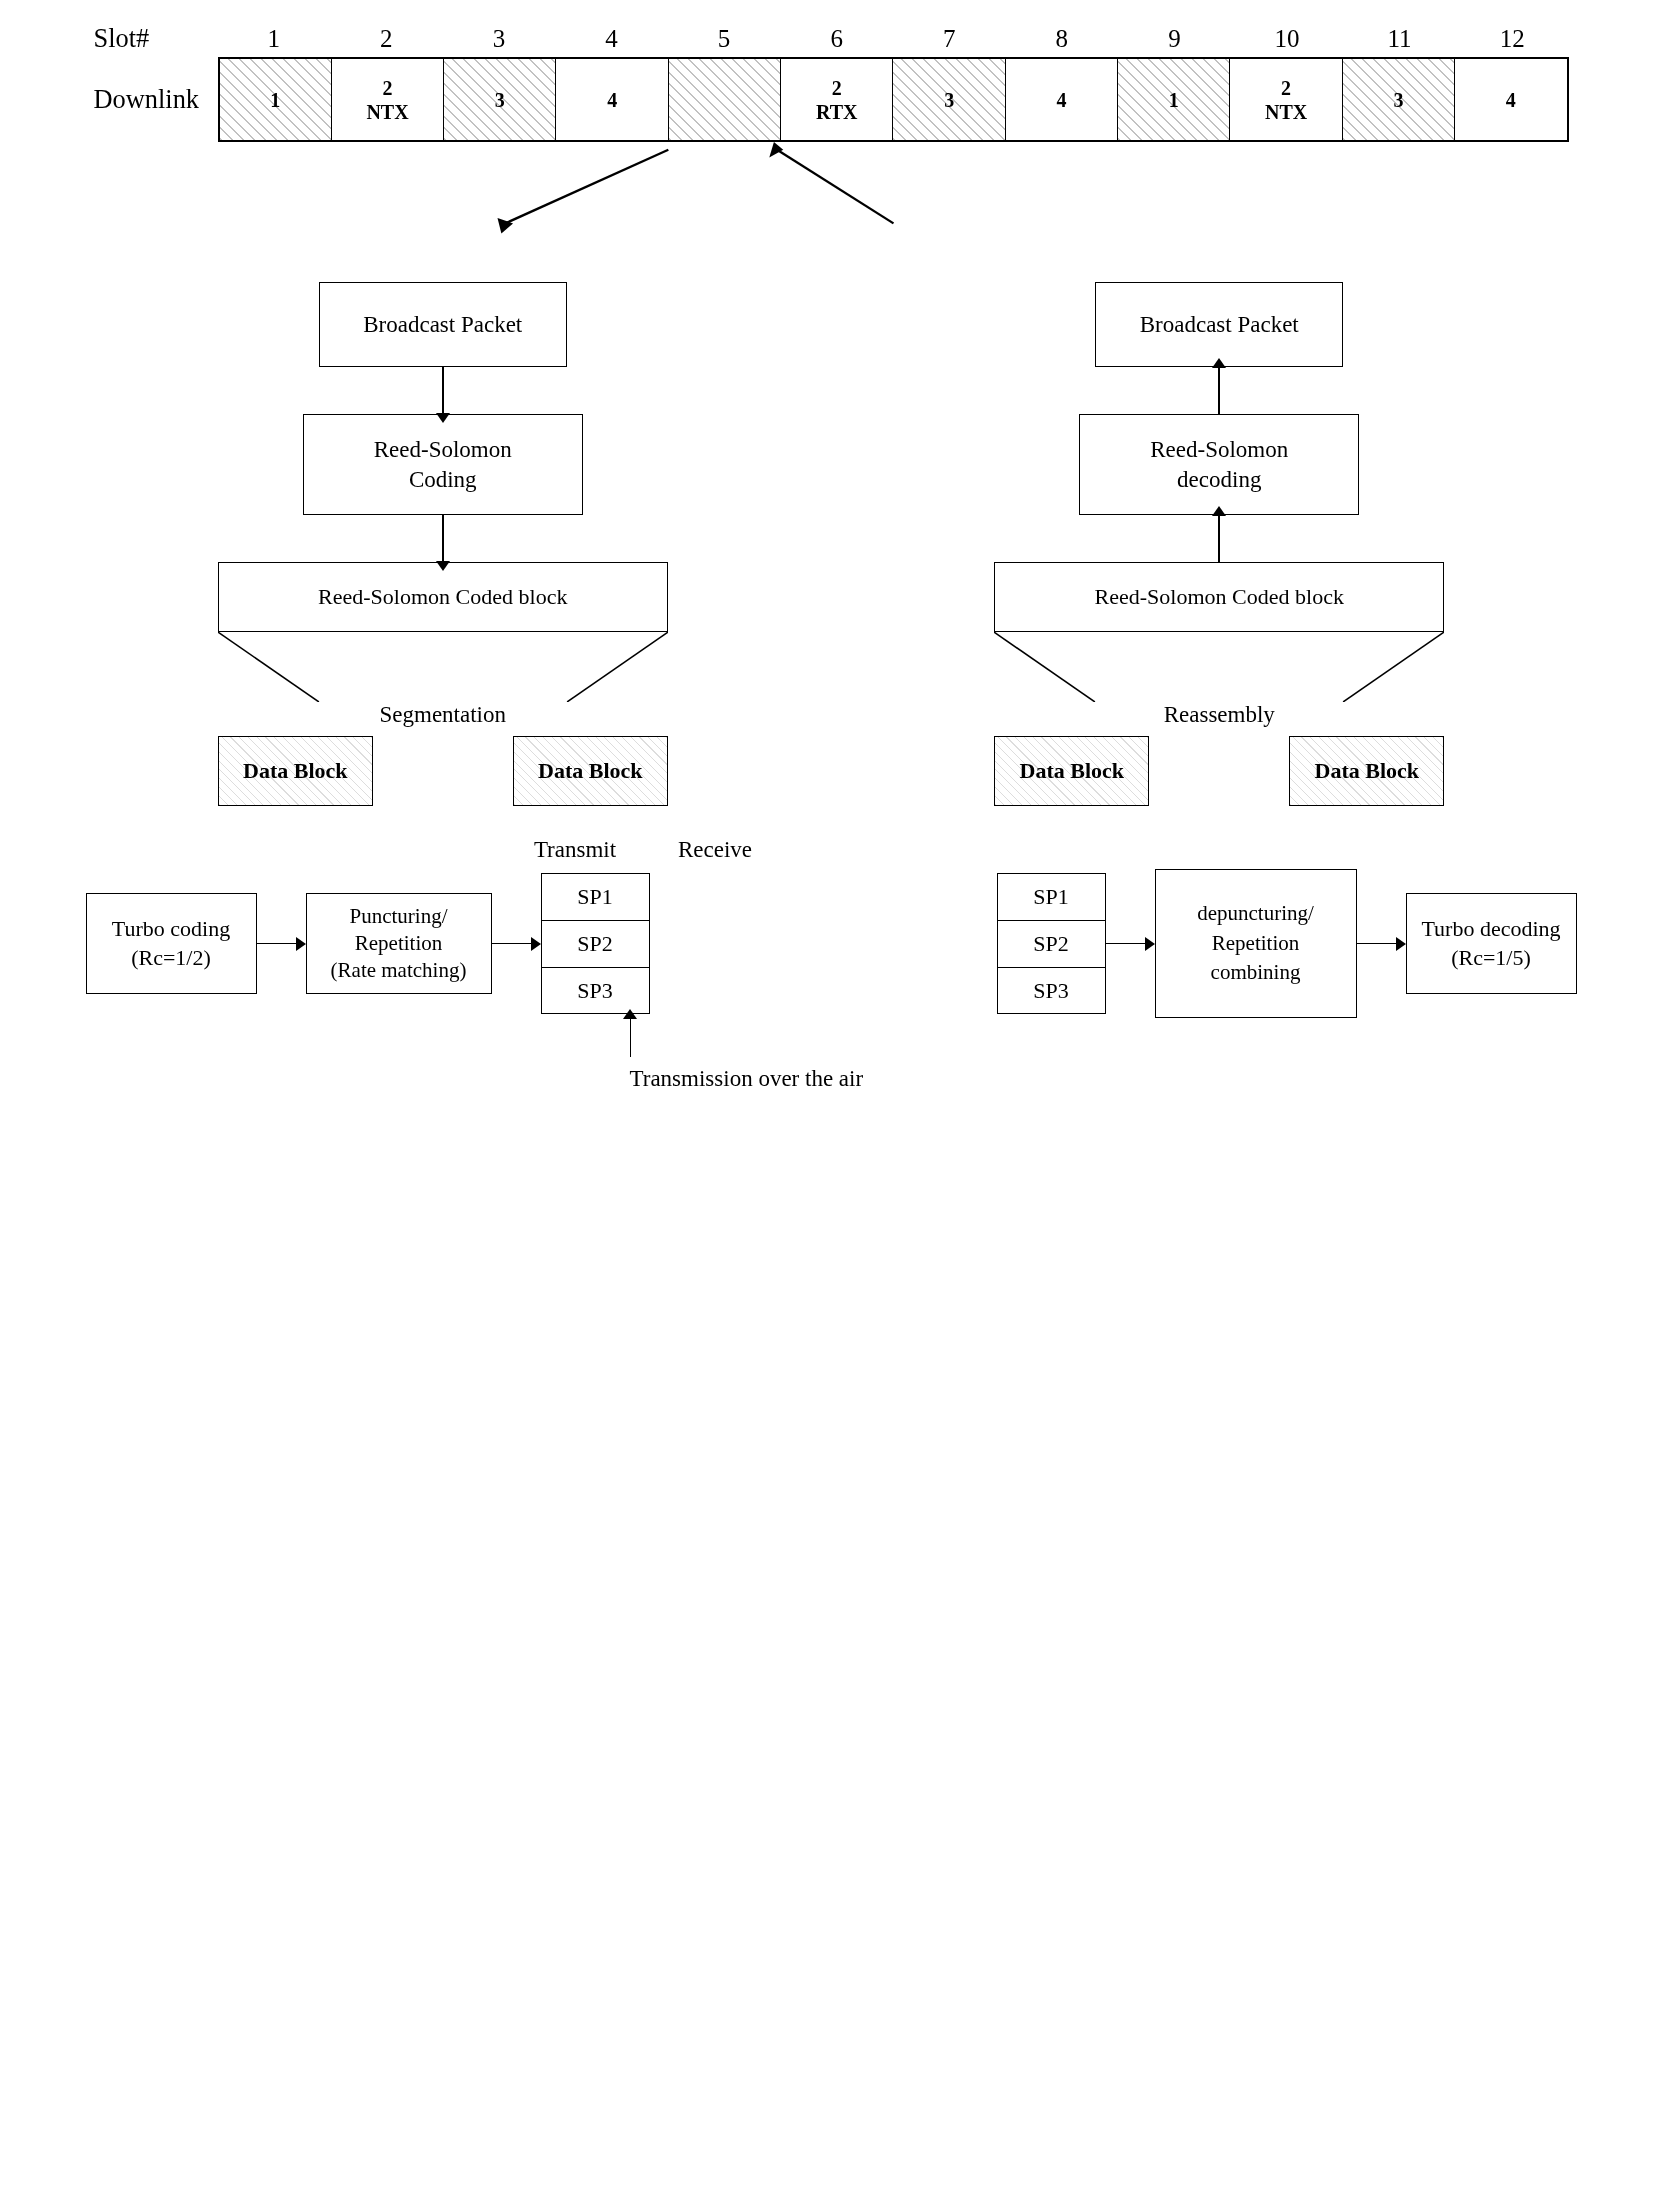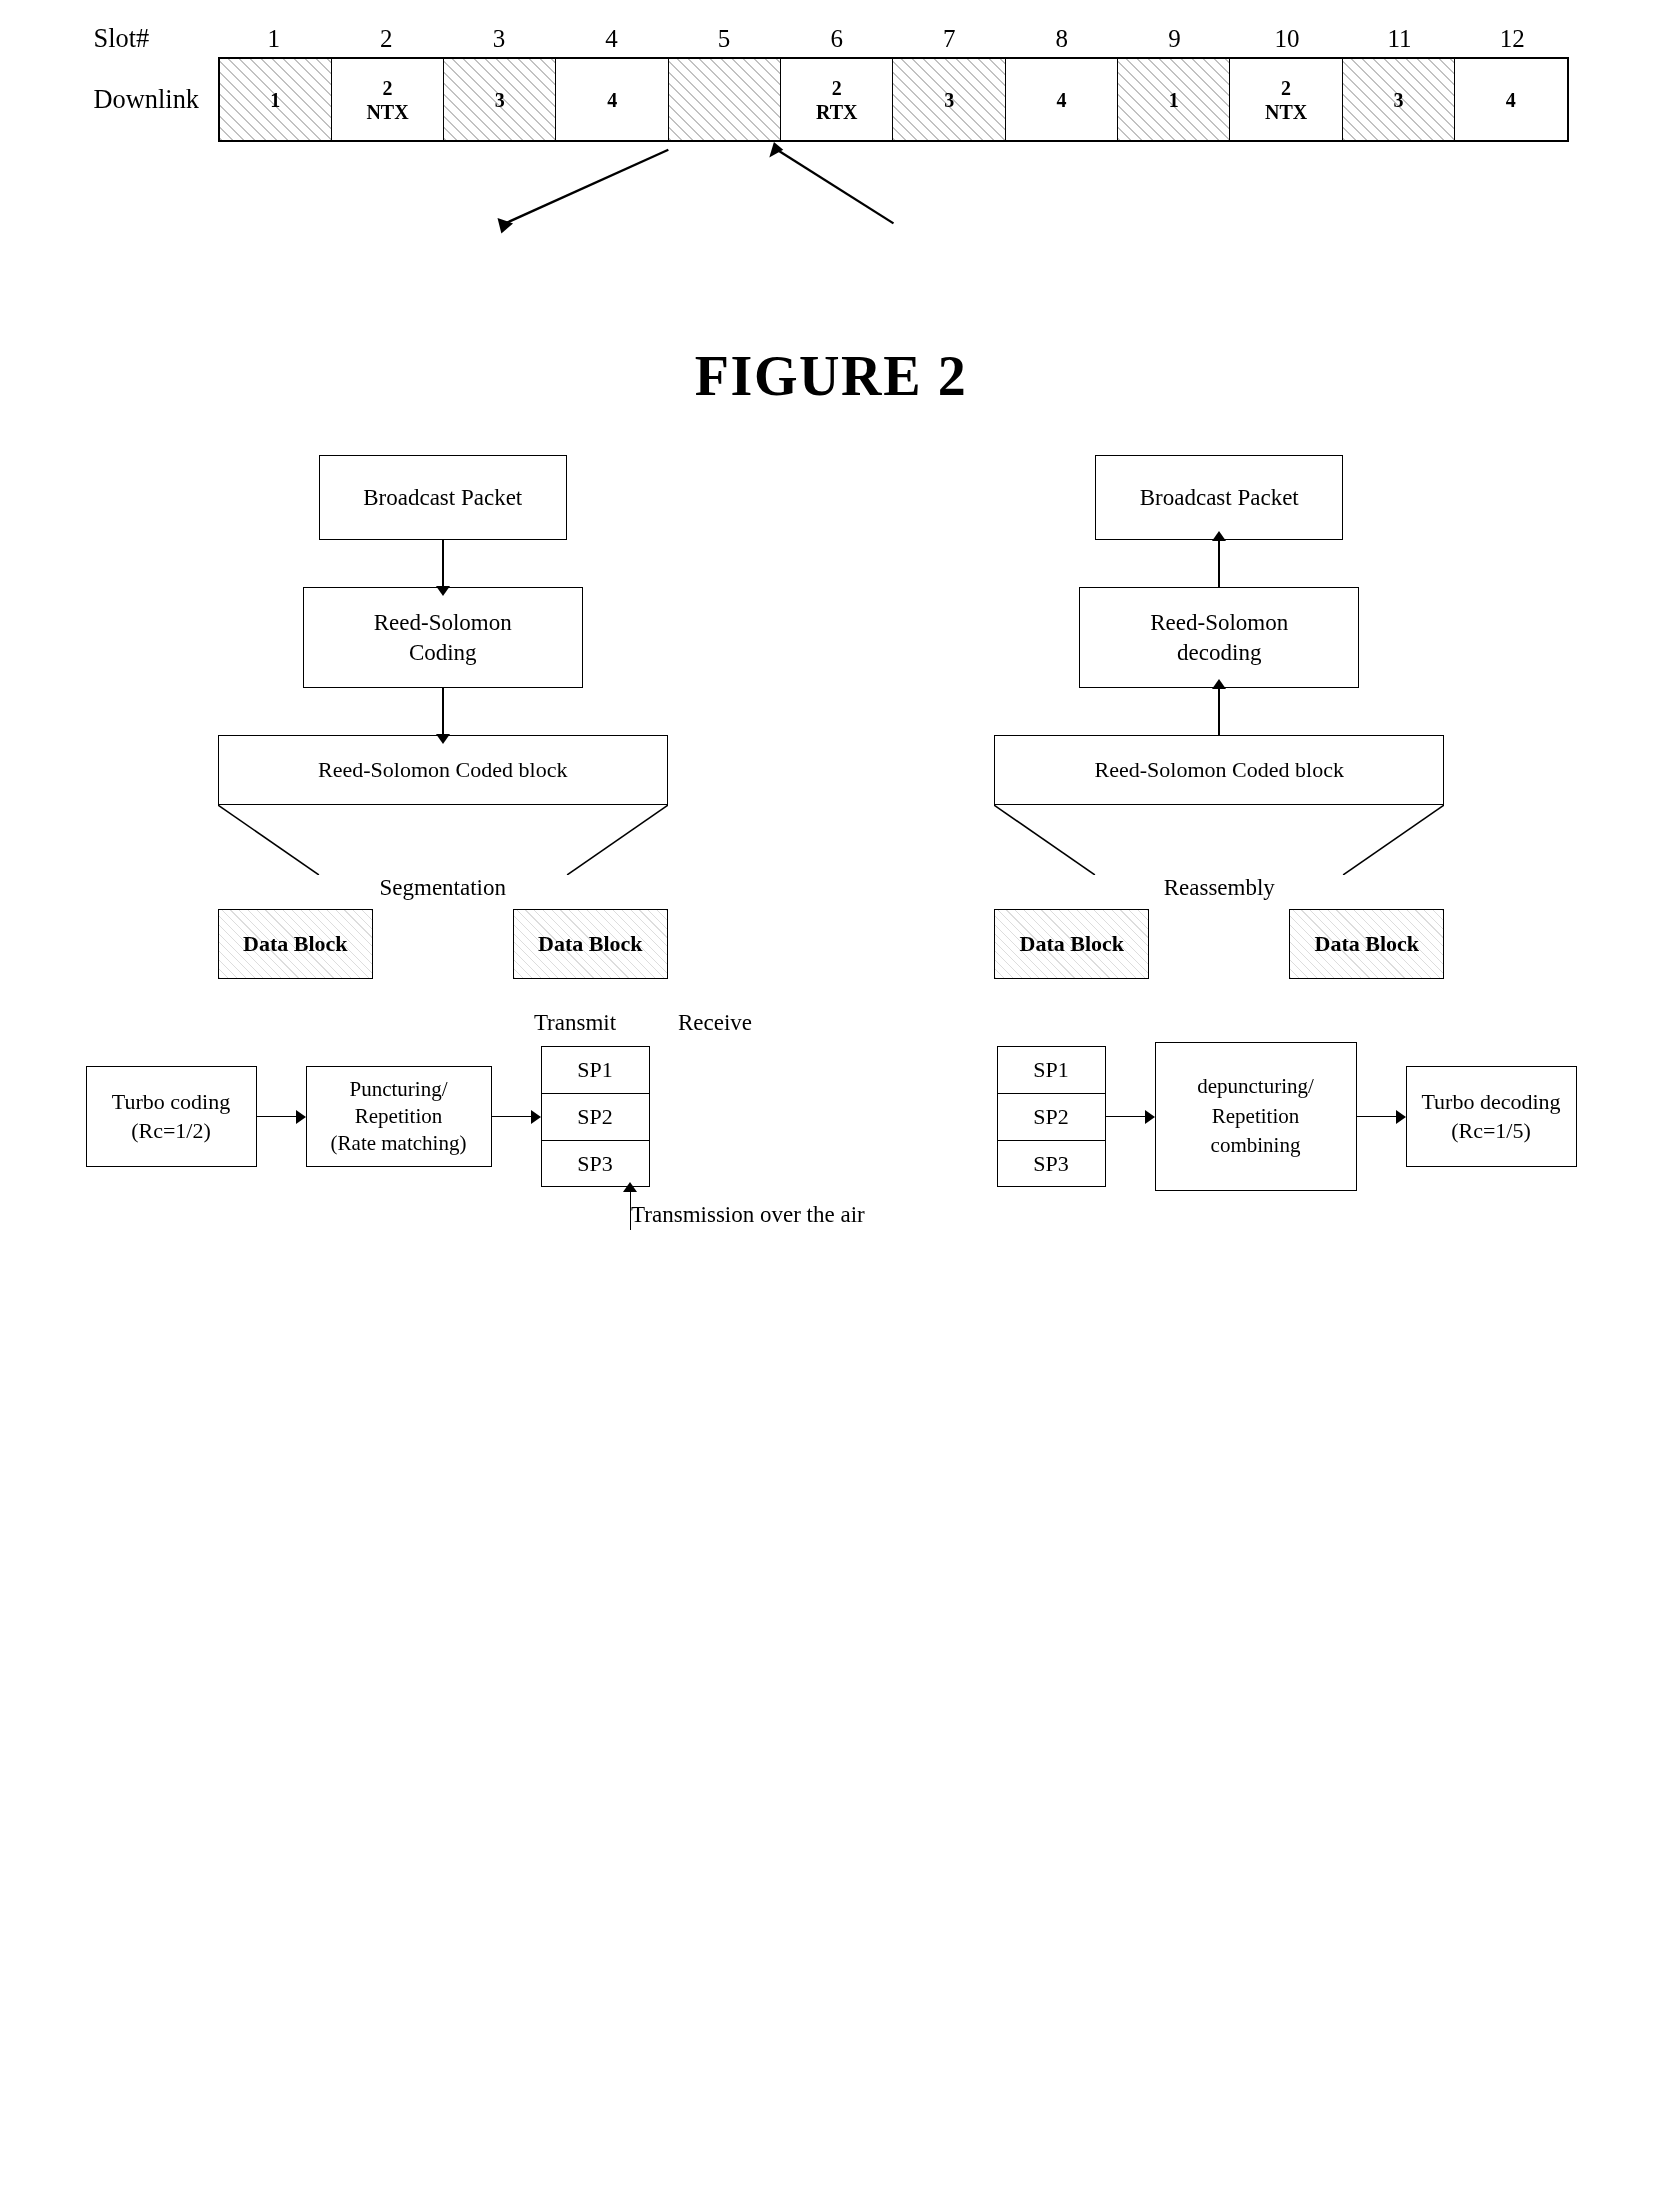--- a/index.html
+++ b/index.html
@@ -381,21 +381,20 @@
       <polygon points="365,118 360,98 380,105" fill="#000"></polygon>
 
       <line x1="870" y1="105" x2="720" y2="10" stroke="#000" stroke-width="3"></line>
       <polygon points="716,0 710,20 728,10" fill="#000"></polygon>
     </svg>
   </div>
 
 </div>
 
 <div class="figure2-container">
-  <div class="figure2-title">FIGURE 2</div>
 
   <div style="display:flex; justify-content:space-around; width:1553px; margin:0 auto;">
 
     <div style="display:flex; flex-direction:column; align-items:center; width:528px;">
 
       <div class="box bp-box">Broadcast Packet</div>
 
       <div style="width:1.6px;height:47px;background:#000;position:relative;">
         <div style="position:absolute;bottom:-9.3px;left:-6.2px;width:0;height:0;border-left:7px solid transparent;border-right:7px solid transparent;border-top:10px solid #000;"></div>
       </div>
@@ -525,21 +524,21 @@
       <div style="display:flex;align-items:center;flex-shrink:0;">
         <div style="width:39px;height:1.6px;background:#000;"></div>
         <div style="width:0;height:0;border-top:7px solid transparent;border-bottom:7px solid transparent;border-left:10px solid #000;"></div>
       </div>
 
       <div class="turbo-box" style="white-space:pre-line;">Turbo decoding
 (Rc=1/5)</div>
 
     </div>
 
-    <div style="display:flex;flex-direction:row;align-items:center;margin-top:0;padding-left:575px;">
+    <div style="display:flex;flex-direction:column;align-items:flex-start;margin-top:0;padding-left:575px;">
       <div style="width:1.6px;height:39px;background:#000;position:relative;">
         <div style="position:absolute;top:-9.3px;left:-6.2px;width:0;height:0;border-left:7px solid transparent;border-right:7px solid transparent;border-bottom:10px solid #000;"></div>
       </div>
       <div class="transmission-label">Transmission over the air</div>
     </div>
 
   </div>
 
 </div>
 

